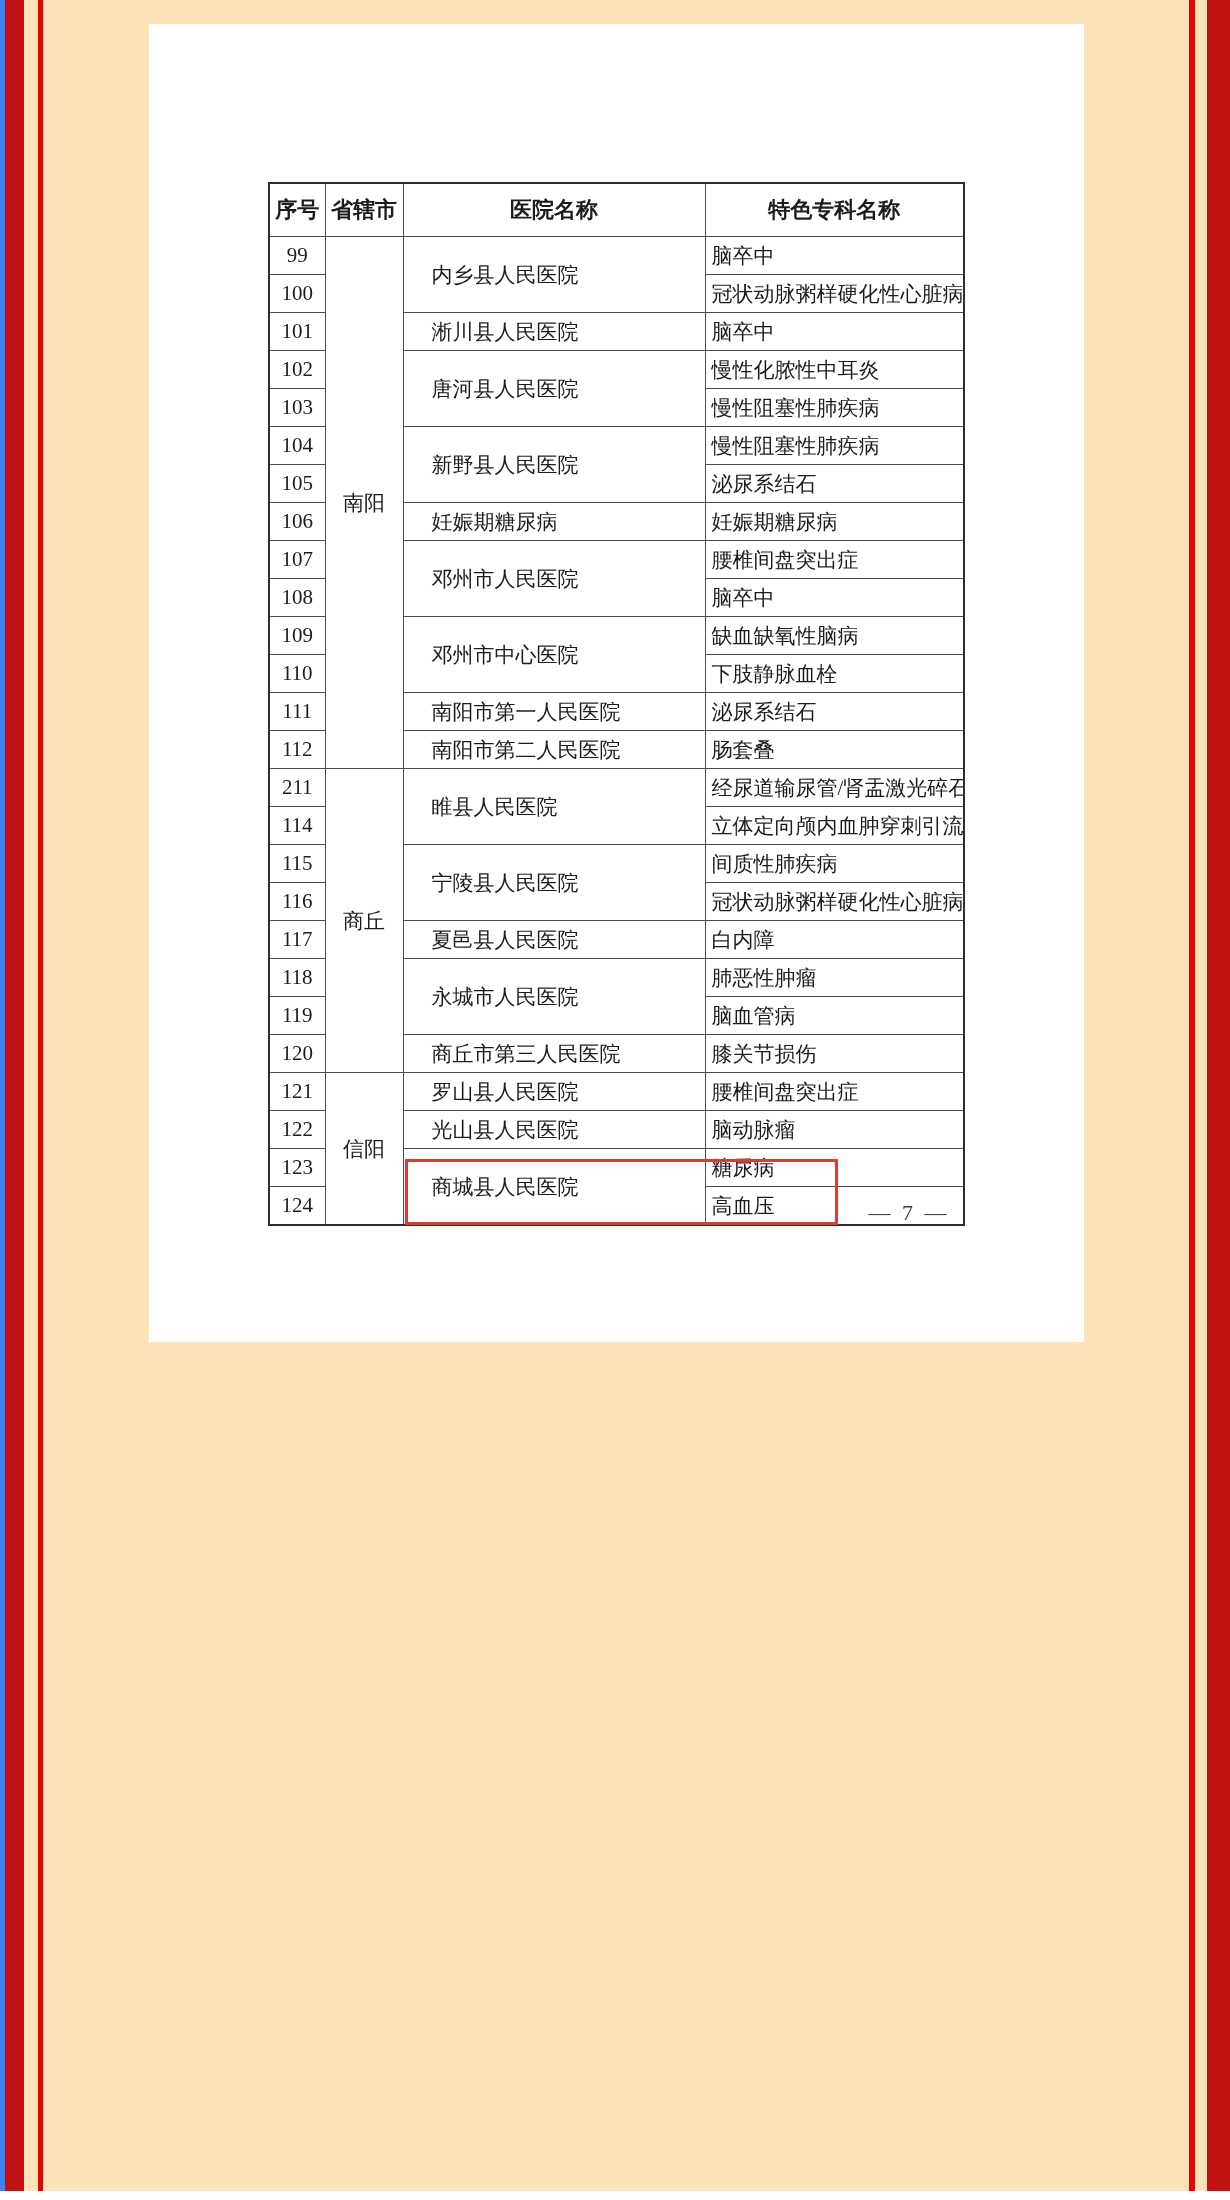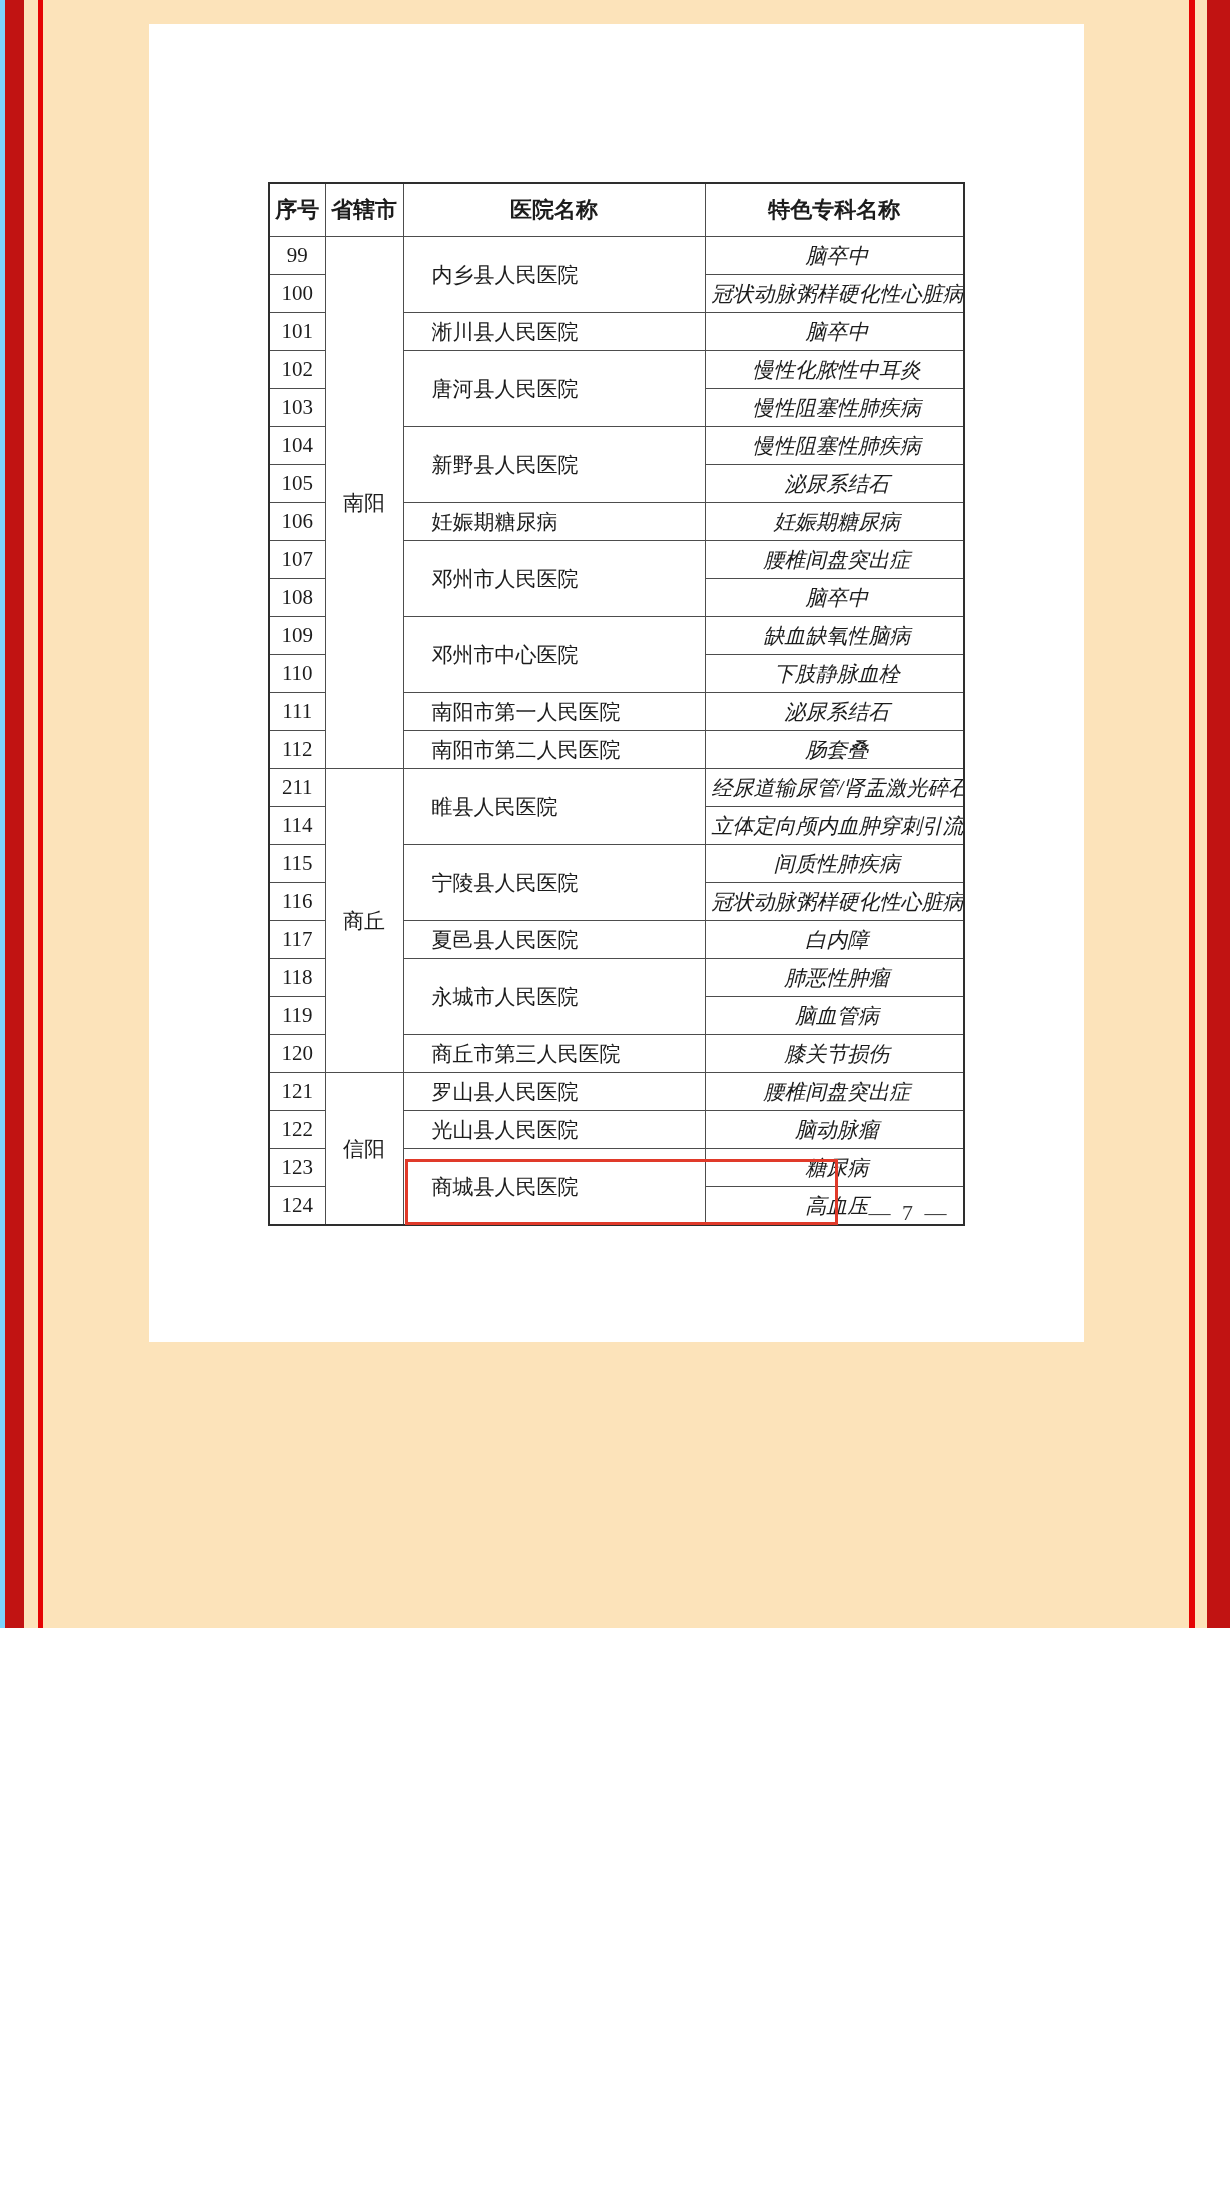--- a/index.html
+++ b/index.html
@@ -6,22 +6,22 @@
     margin: 0;
     padding: 0;
     width: 1230px;
     height: 2200px;
     background: #ffffff;
     font-family: "Liberation Sans", sans-serif;
   }
   .canvas {
     position: absolute;
     left: 0; top: 0;
-    width: 1230px; height: 1628px;
-    background: #7dd3fc;
+    width: 1230px; height: 2200px;
+    background: #3b82f6;
     overflow: hidden;
   }
   .cream-bg {
     position: absolute;
     left: 24px; top: 0;
     width: 1183px; height: 2191px;
     background: #fce3ba;
   }
   .bar { position: absolute; top: 0; height: 2191px; }
   .bar-left-dark  { left: 5px;    width: 19px; background: #c11312; }
@@ -59,21 +59,21 @@
   .hosp-table th {
     height: 50px;
     font-size: 22px;
     font-weight: bold;
     text-align: center;
   }
   .hosp-table td { height: 35px; font-size: 21px; }
   .c-no   { text-align: center; margin-top: 24px; }
   .c-city { text-align: center; }
   .c-hosp { text-align: left; padding-left: 28px; }
-  .c-spec { text-align: center; padding-left: 6px; font-style: italic; }
+  .c-spec { text-align: left; padding-left: 6px; }
 
   .red-box {
     position: absolute;
     border: 3px solid #e03a2a;
     background: transparent;
     z-index: 5;
   }
   .page-num {
     position: absolute;
     left: 690px; top: 1176px;

